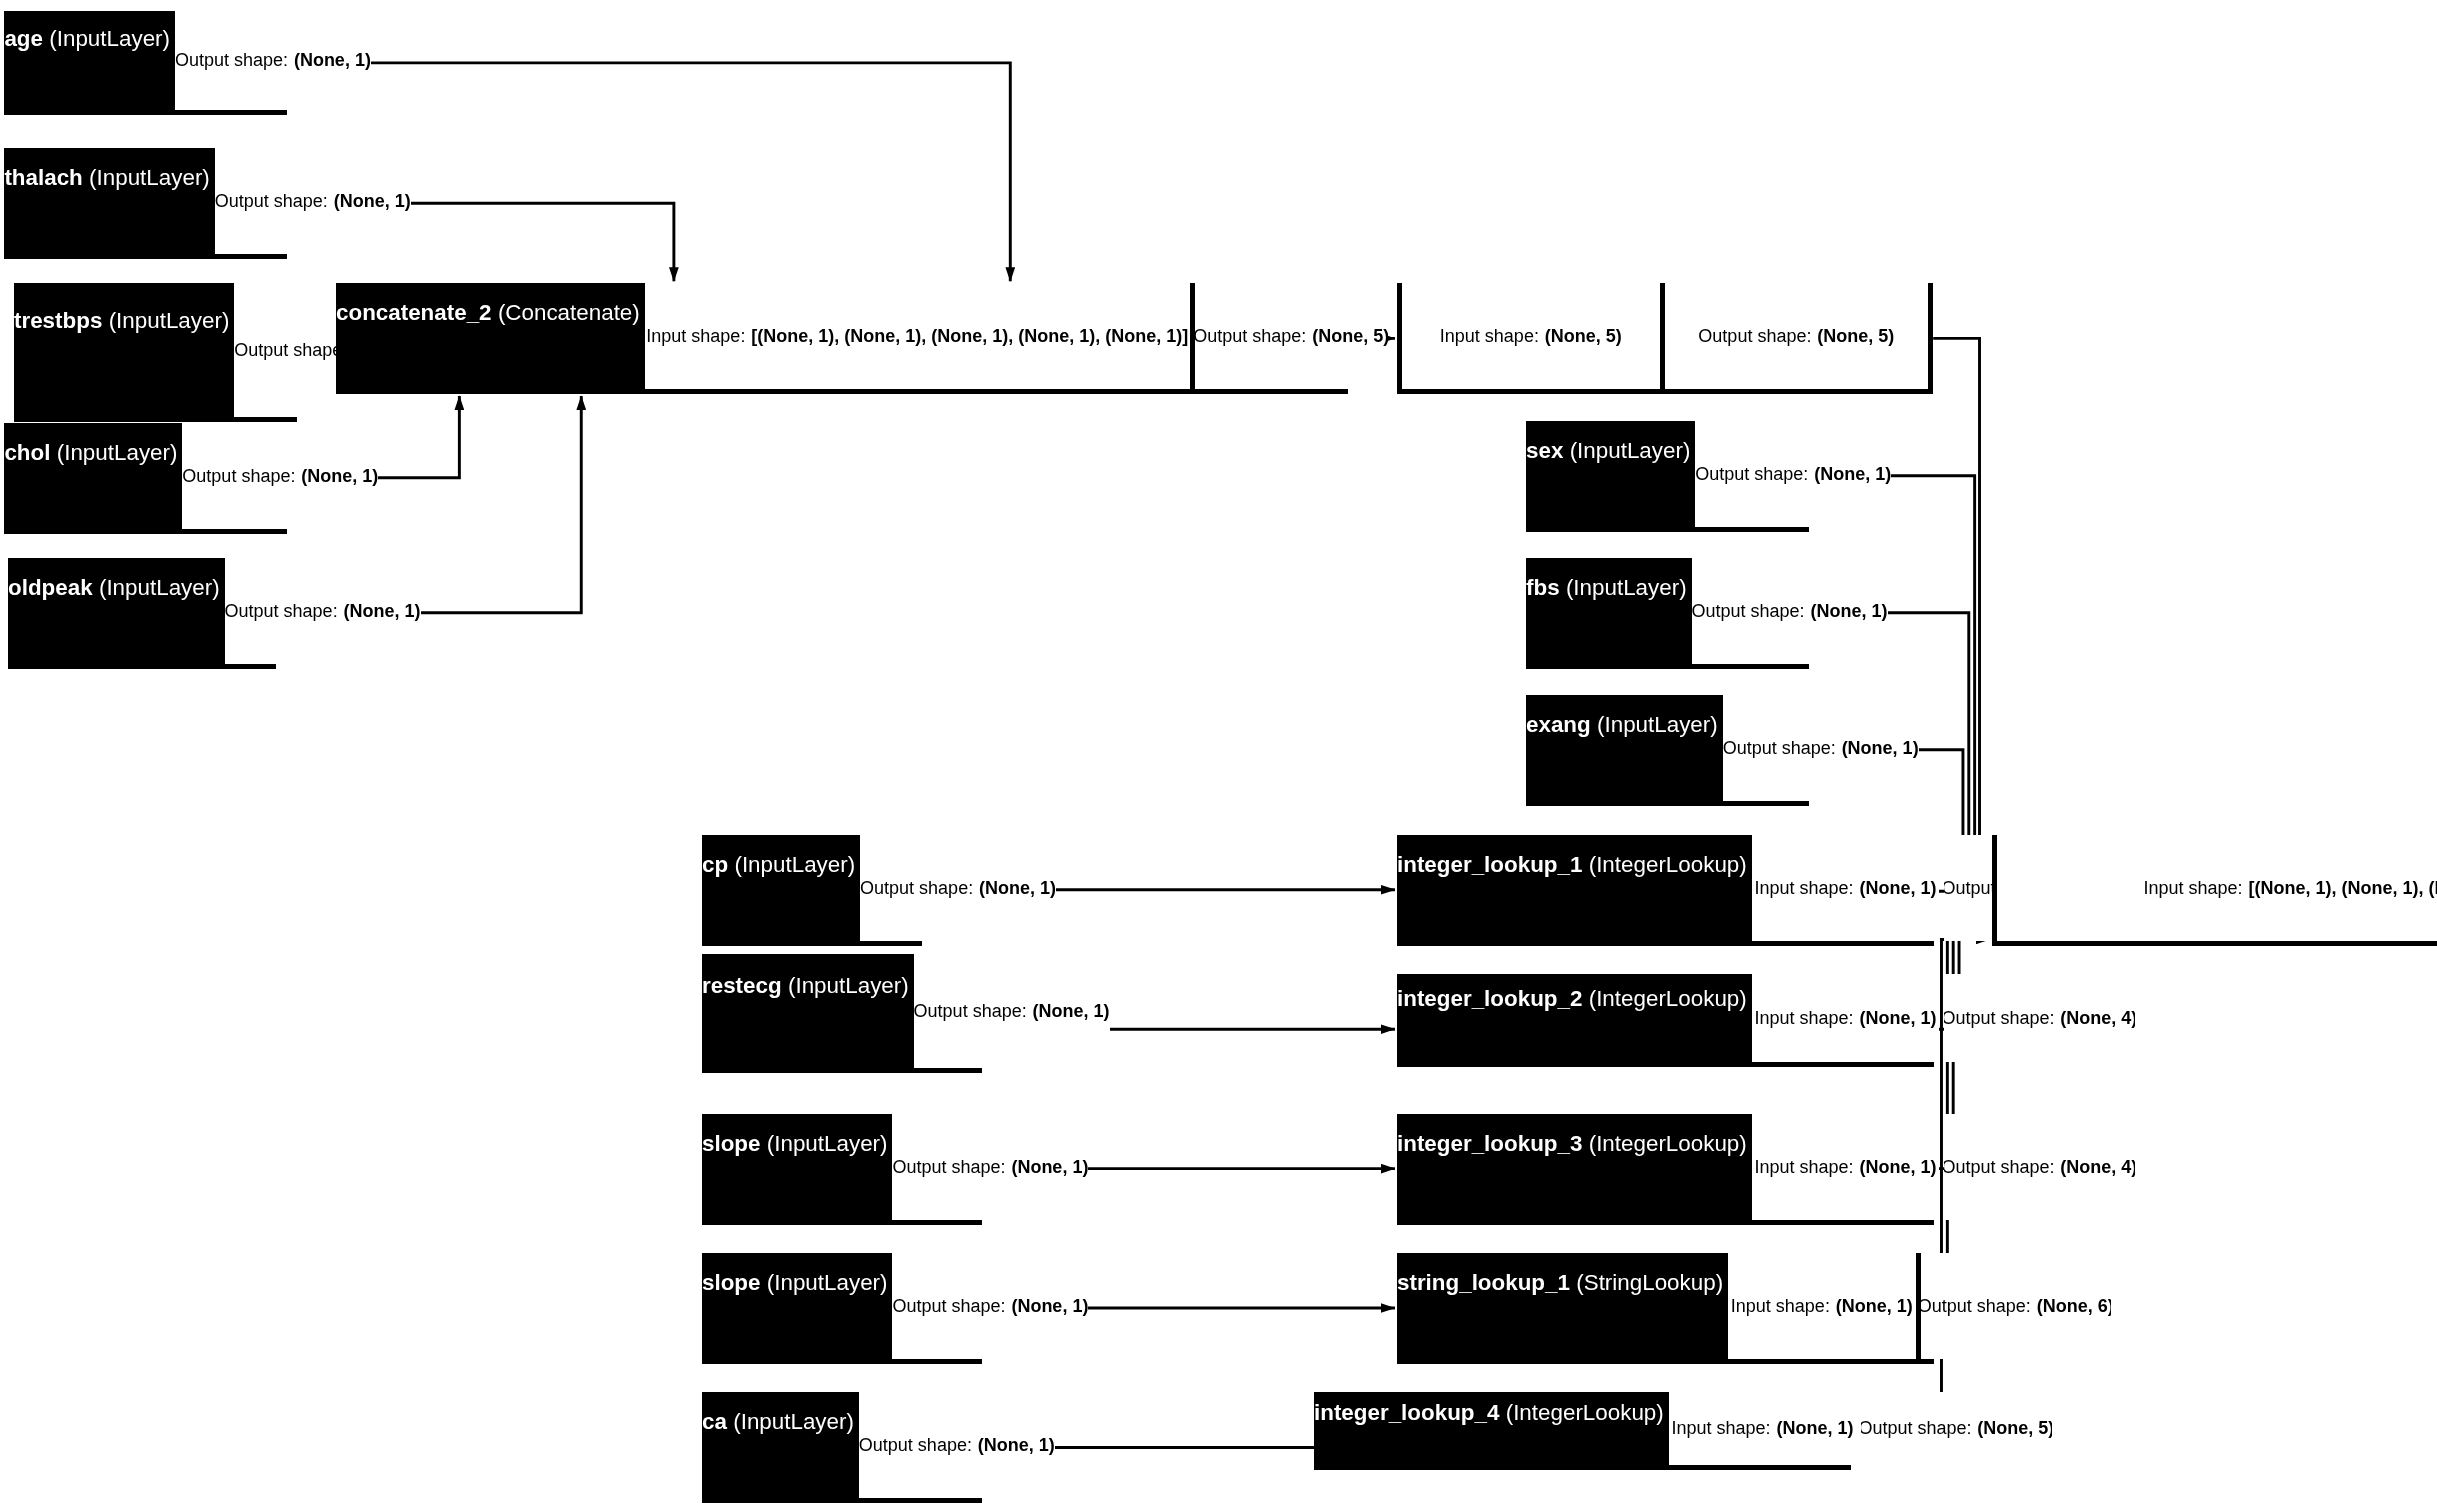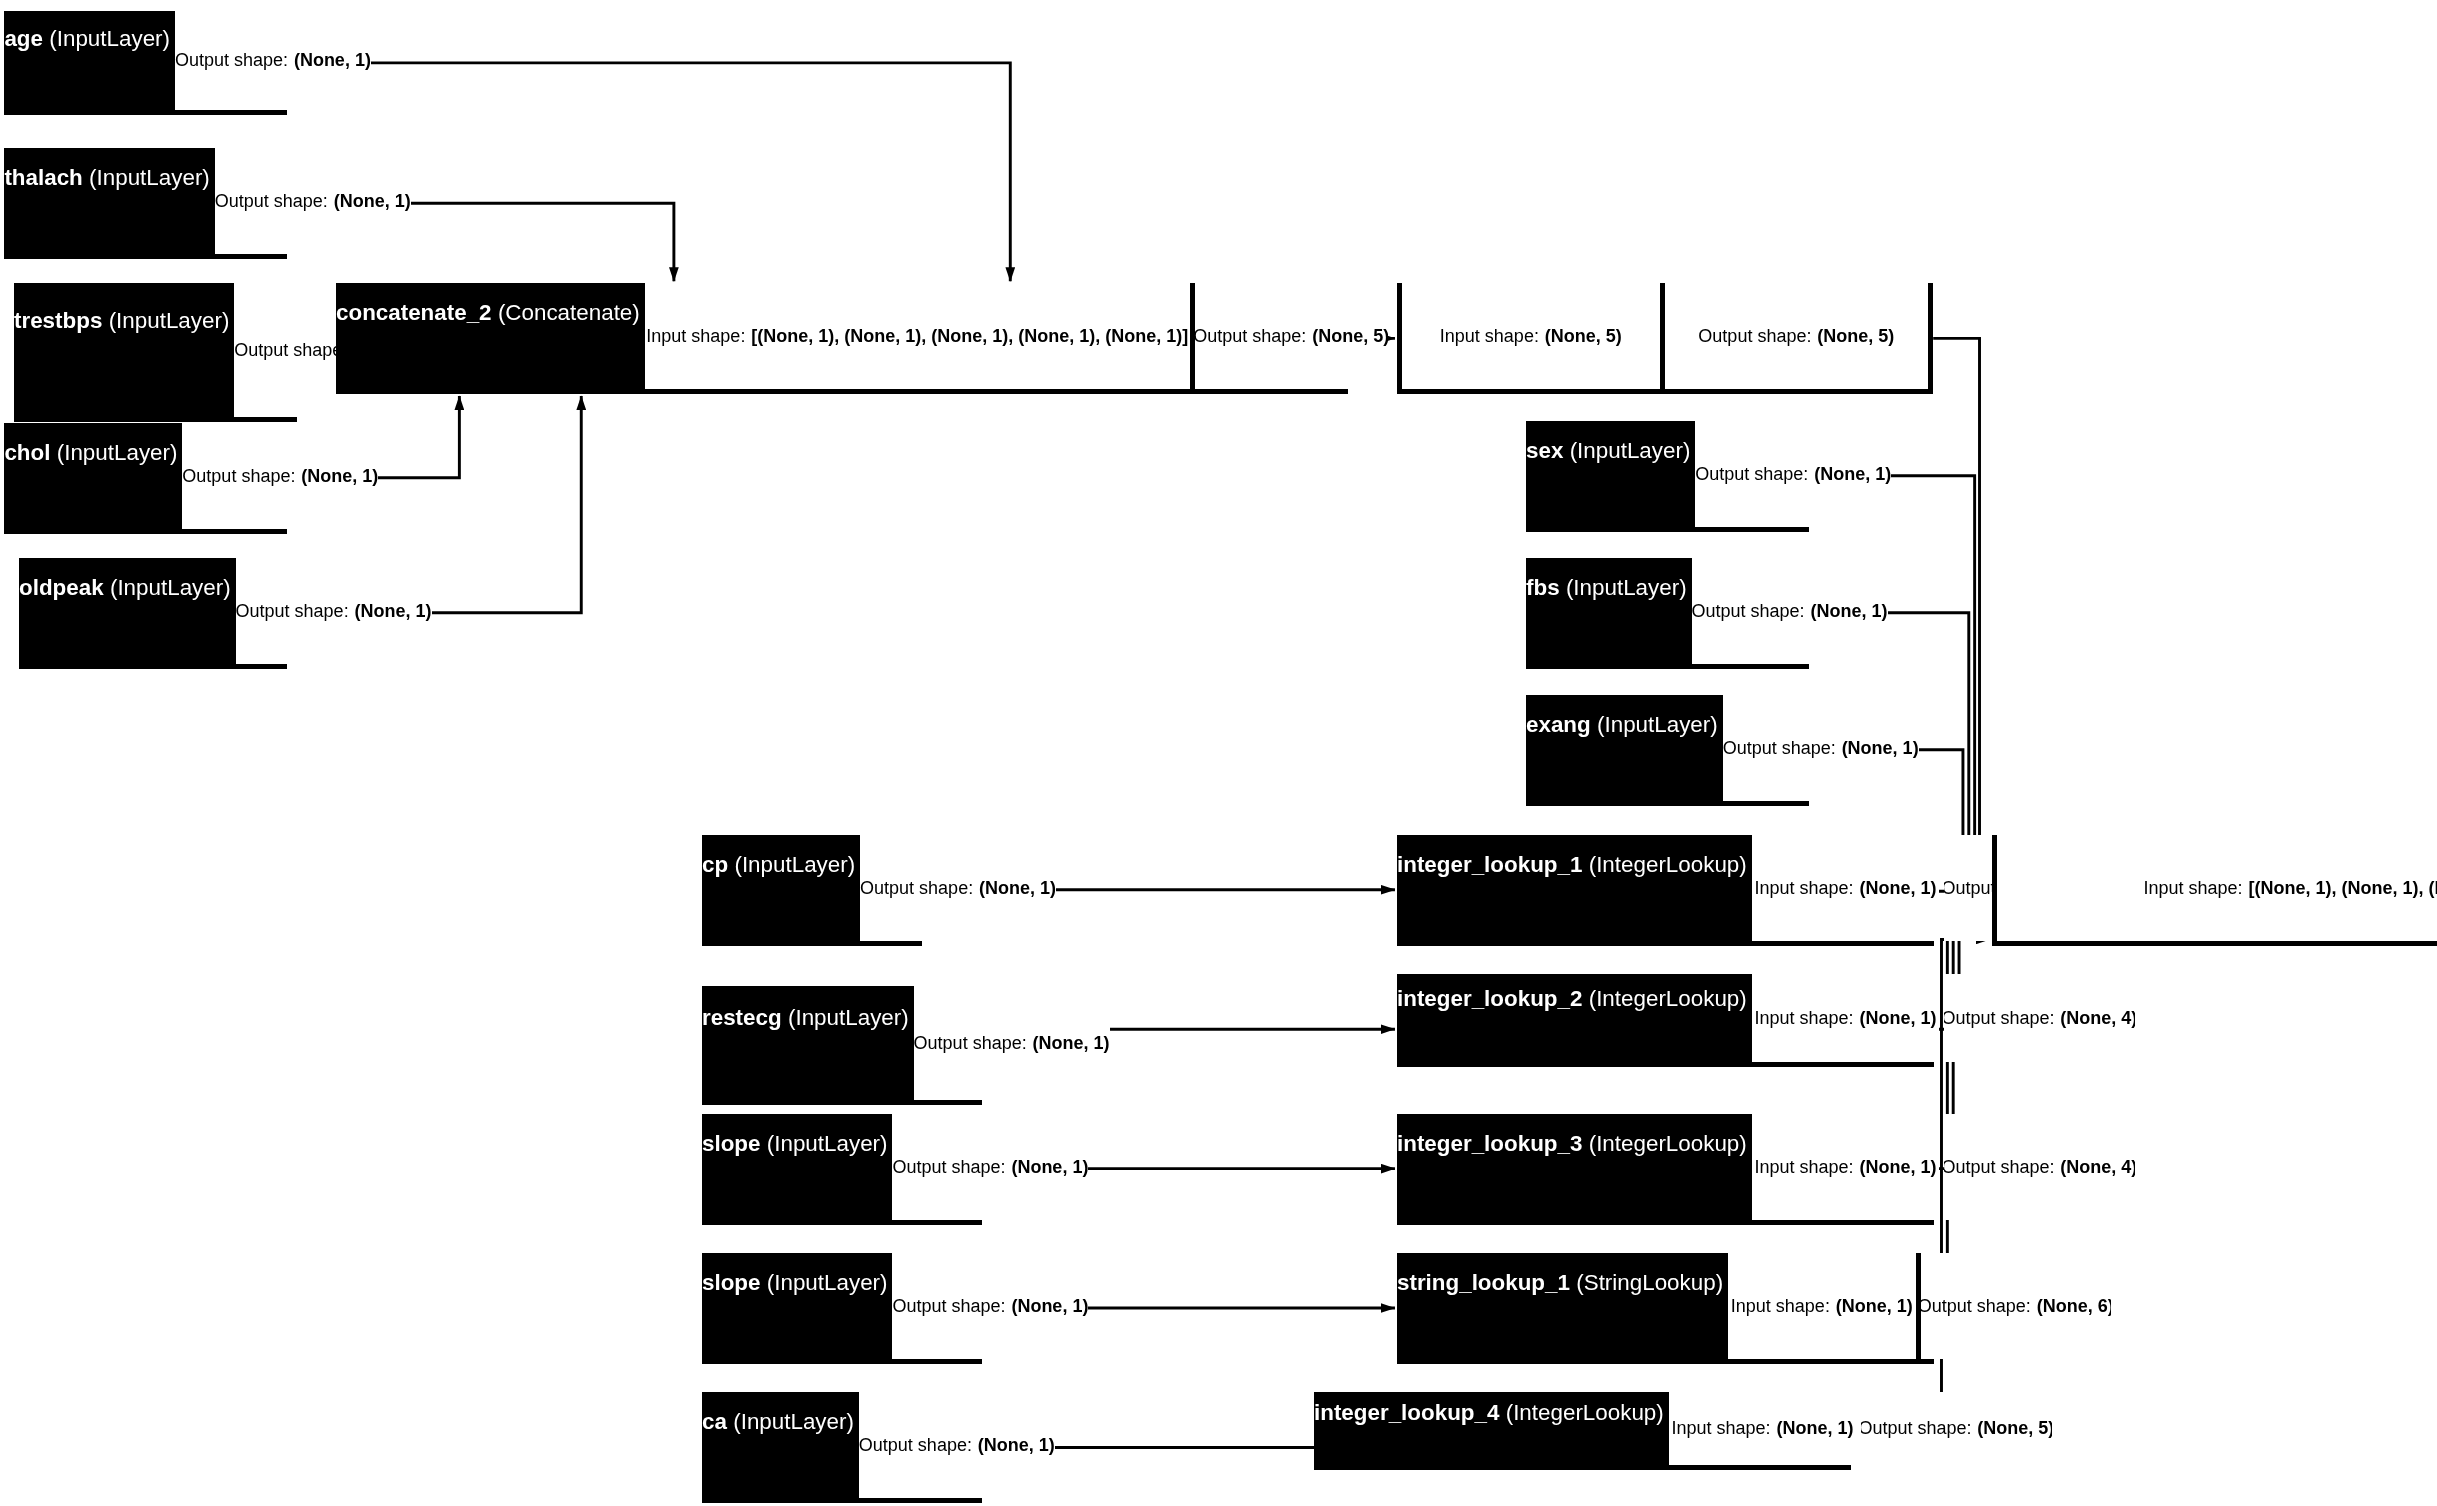--- a/index.html
+++ b/index.html
@@ -116,21 +116,21 @@
         <span>(InputLayer)</span>
       </div>
     <div class="nbody">
         <div class="cell" style="flex:1">
           <span class="lbl">Output shape:</span>
           <span class="b">(None, 1)</span>
         </div>
       </div>
   </div>
 
-  <div class="node" style="left:19px;top:558px;width:268px;height:111px">
+  <div class="node" style="left:8px;top:558px;width:268px;height:111px">
     <div class="title">
         <span class="nm">oldpeak</span>
         <span>(InputLayer)</span>
       </div>
     <div class="nbody">
         <div class="cell" style="flex:1">
           <span class="lbl">Output shape:</span>
           <span class="b">(None, 1)</span>
         </div>
       </div>
@@ -211,21 +211,21 @@
         <span>(InputLayer)</span>
       </div>
     <div class="nbody">
         <div class="cell" style="flex:1">
           <span class="lbl">Output shape:</span>
           <span class="b">(None, 1)</span>
         </div>
       </div>
   </div>
 
-  <div class="node" style="left:702px;top:986px;width:280px;height:119px">
+  <div class="node" style="left:702px;top:954px;width:280px;height:119px">
     <div class="title">
         <span class="nm">restecg</span>
         <span>(InputLayer)</span>
       </div>
     <div class="nbody">
         <div class="cell" style="flex:1">
           <span class="lbl">Output shape:</span>
           <span class="b">(None, 1)</span>
         </div>
       </div>

